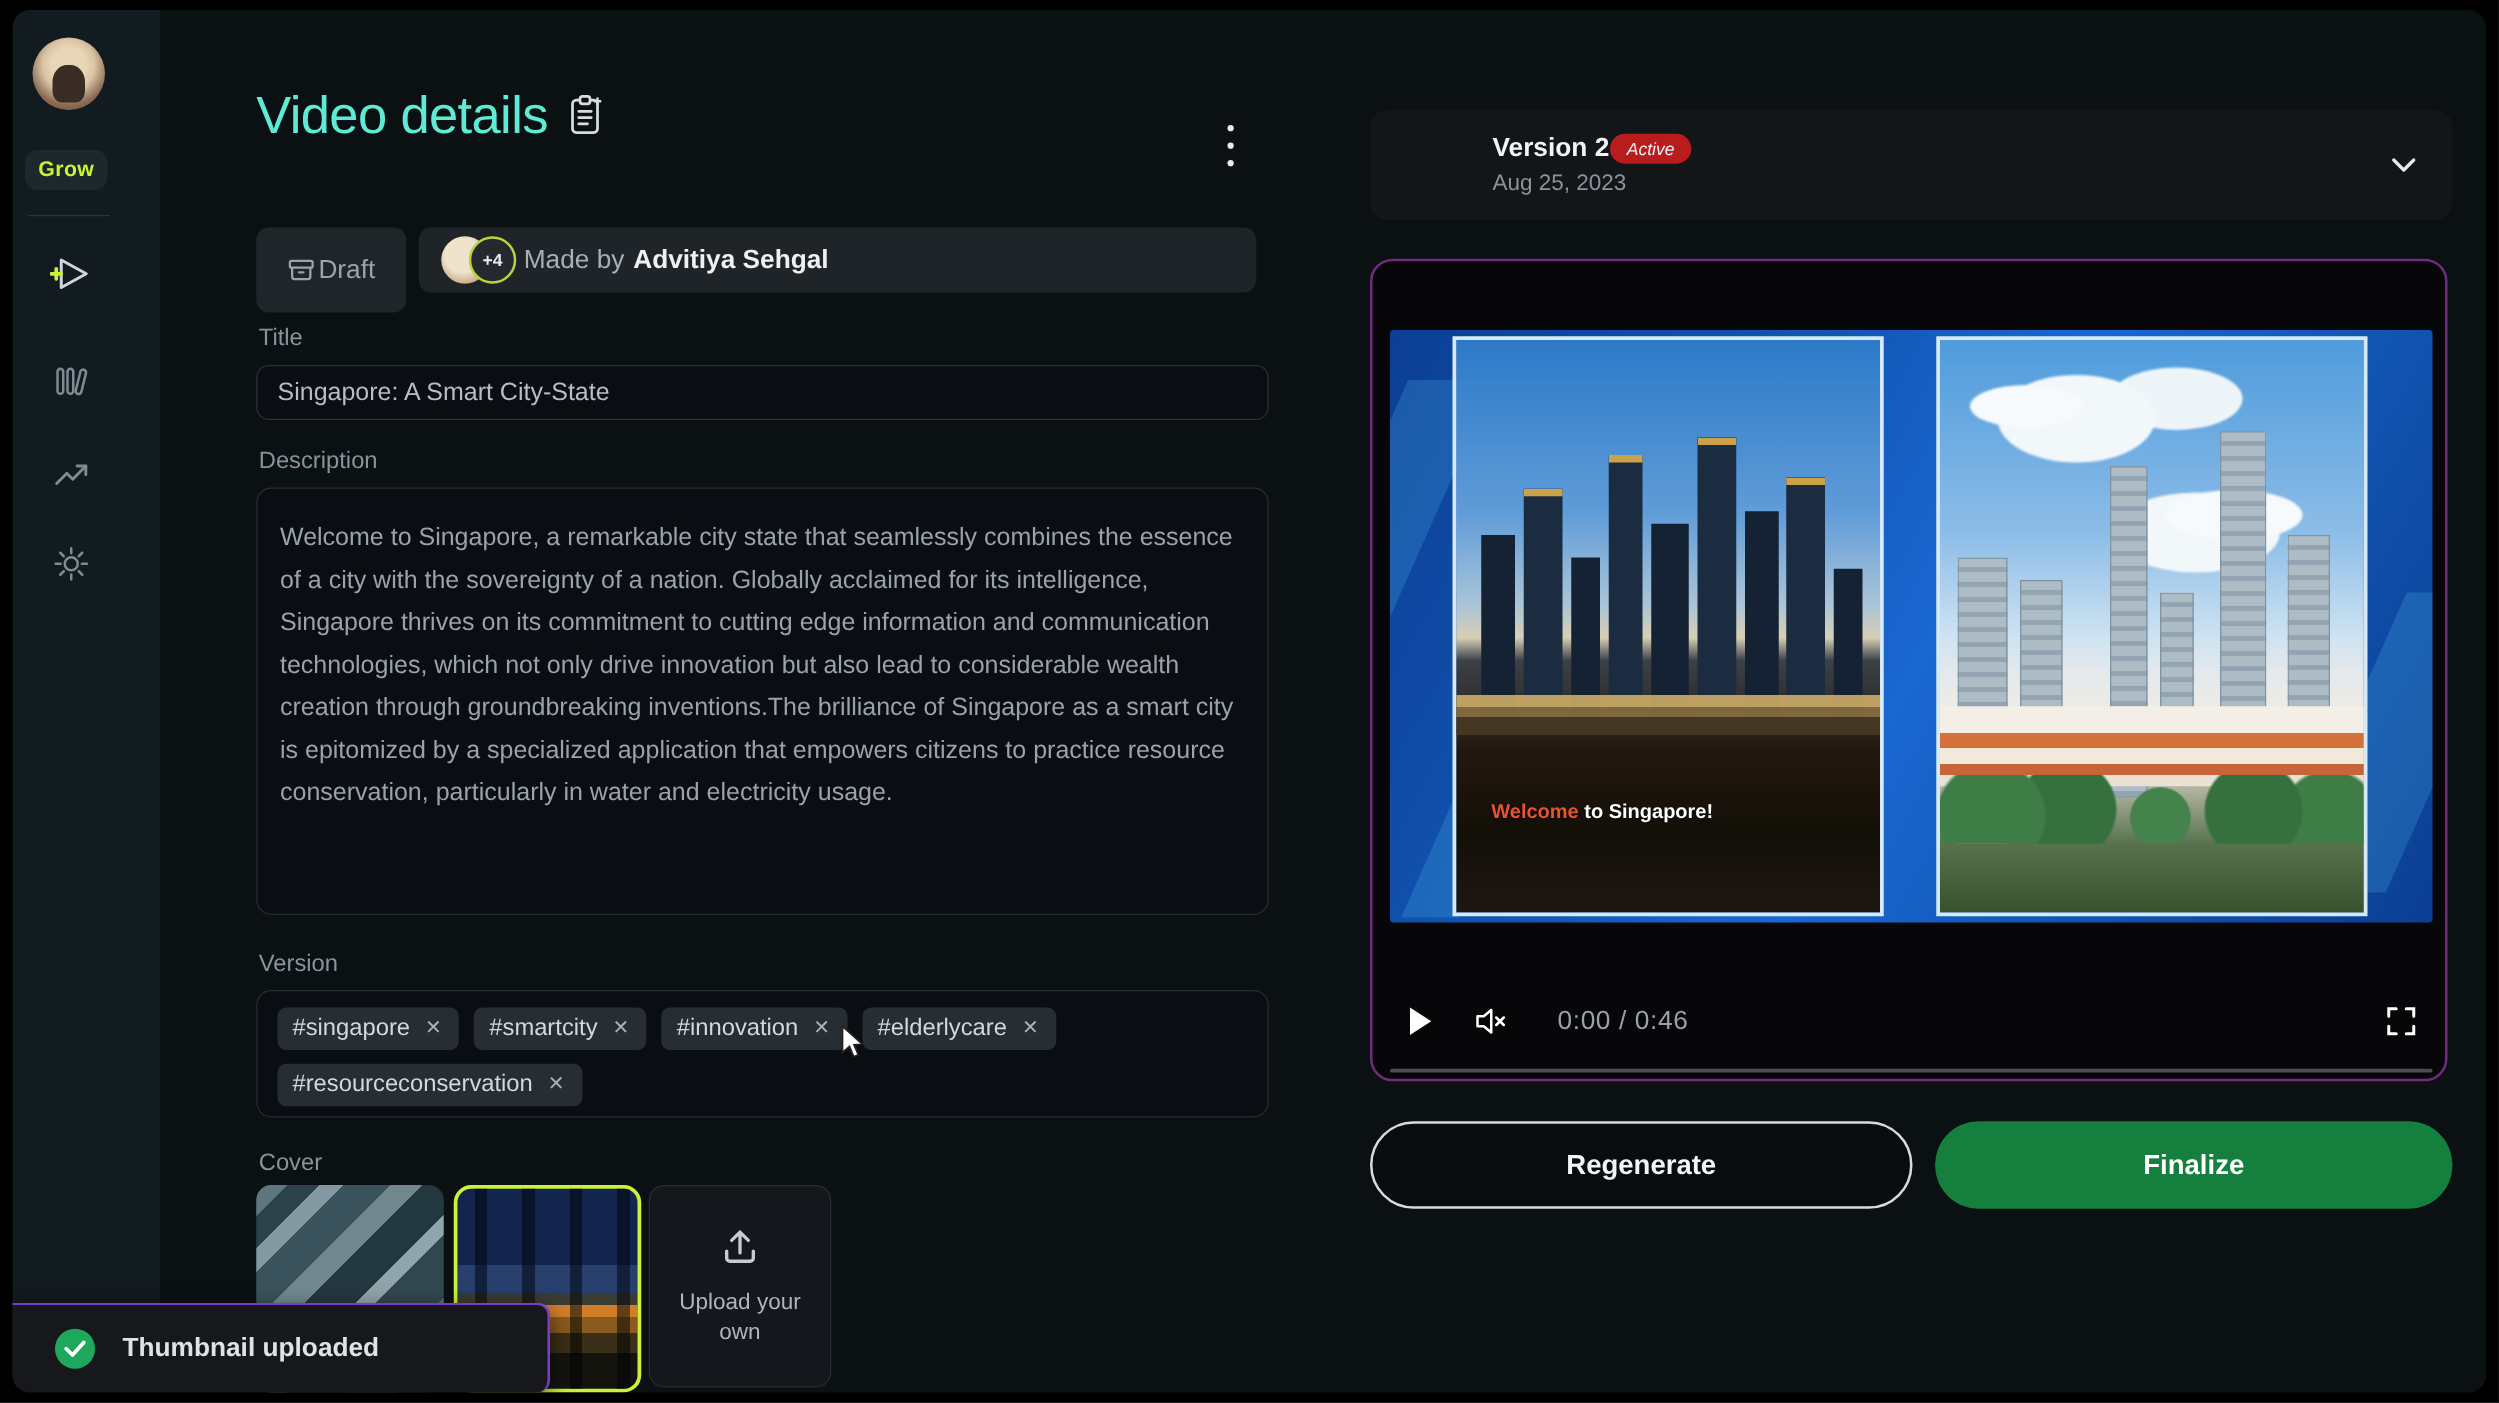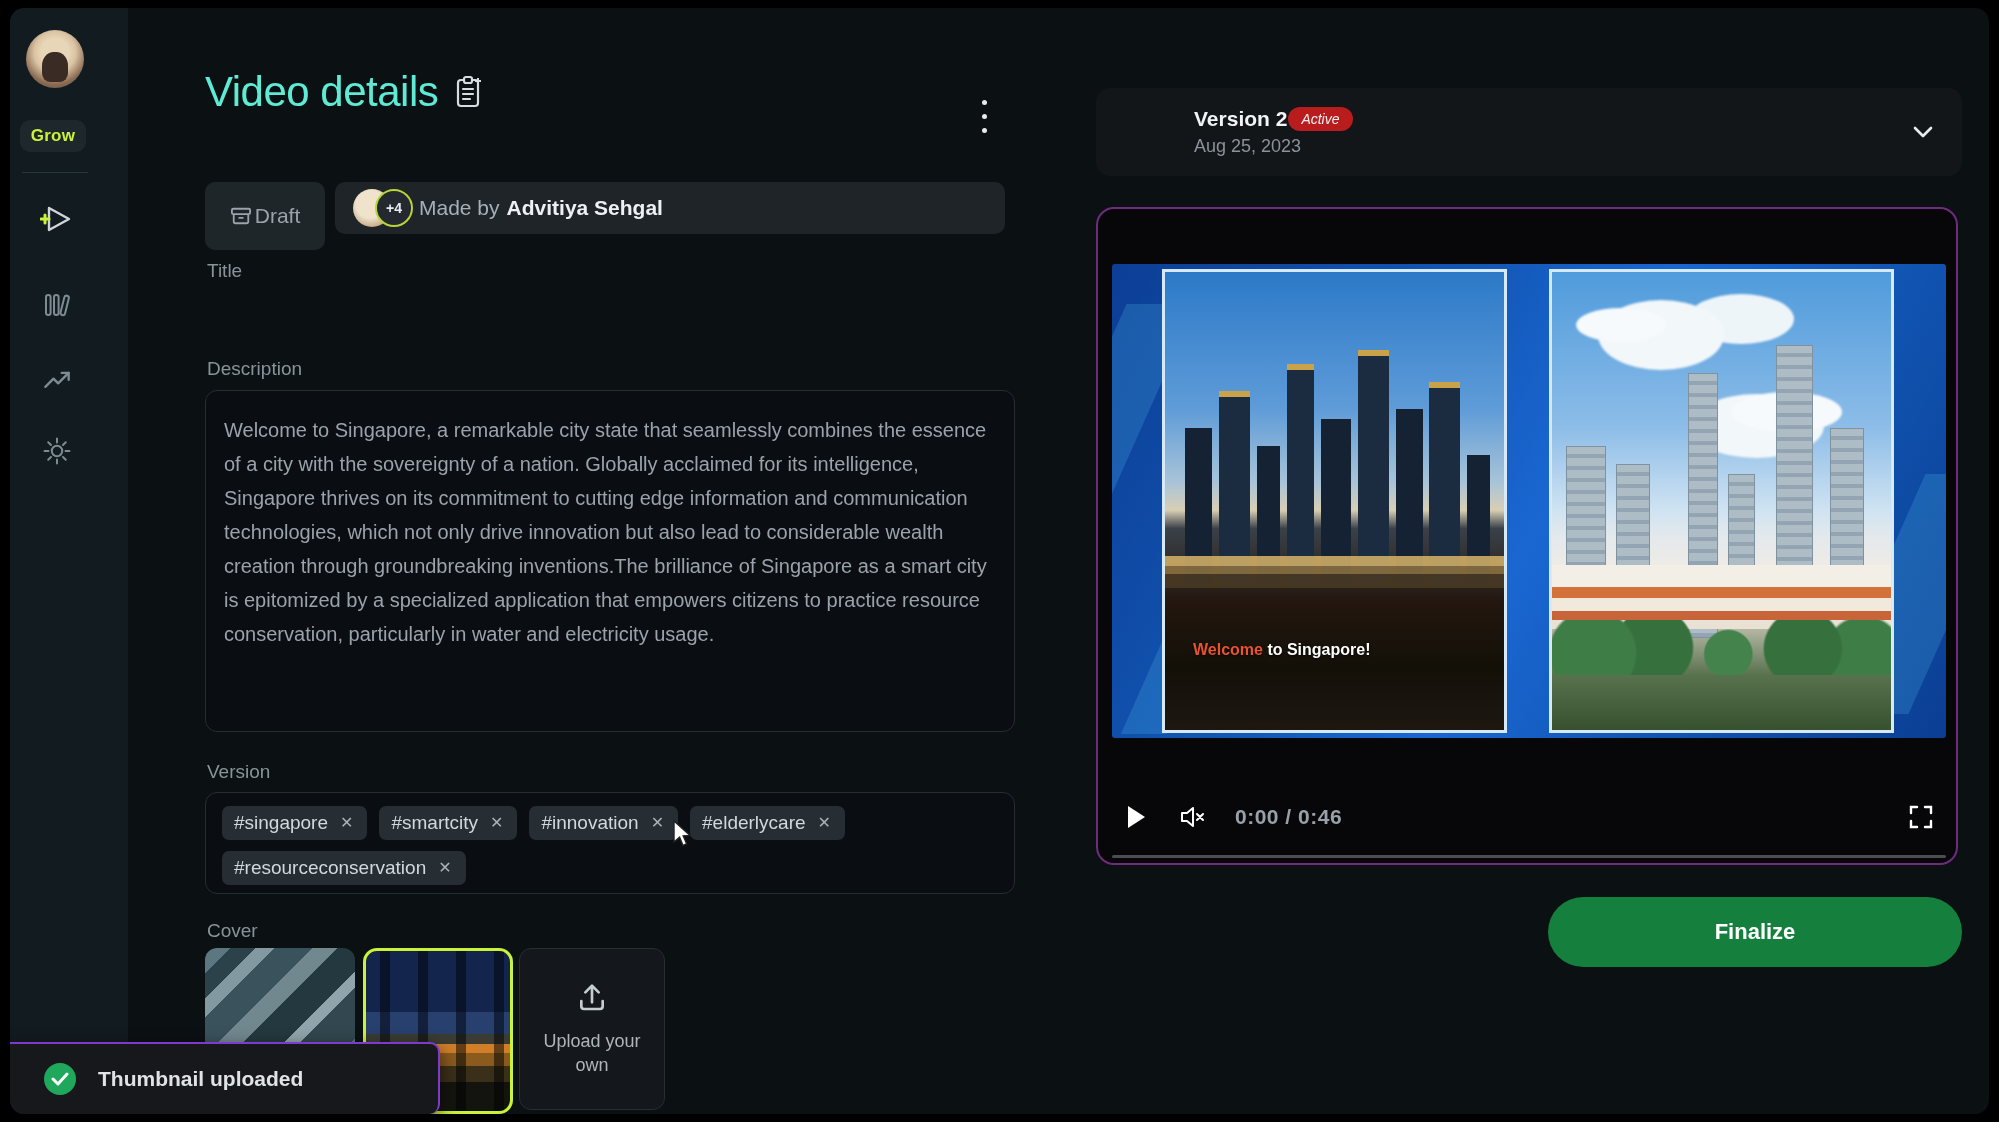--- a/index.html
+++ b/index.html
@@ -88,21 +88,21 @@
   .trees { position:absolute; left:0; right:0; top:76%; height:12%; background:radial-gradient(circle at 12% 60%, #3f7d46 0 14%, transparent 15%),
      radial-gradient(circle at 30% 50%, #35703d 0 16%, transparent 17%),
      radial-gradient(circle at 52% 62%, #44834b 0 13%, transparent 14%),
      radial-gradient(circle at 74% 52%, #35703d 0 15%, transparent 16%),
      radial-gradient(circle at 92% 64%, #3f7d46 0 12%, transparent 13%); }
 
   .controls { position:absolute; left:14px; top:588px; width:834px; height:40px; display:flex; align-items:center; }
   .play-btn, .mute-btn, .fs-btn { background:none; border:none; cursor:pointer; display:flex; align-items:center; justify-content:center; }
   .play-btn { margin-left:14px; }
   .mute-btn { margin-left:34px; }
-  .time-display { margin-left:29px; color:#98a1a9; font-size:21px; letter-spacing:.5px;font-weight:bold; }
+  .time-display { margin-left:40px; color:#98a1a9; font-size:21px; letter-spacing:.5px; }
   .fs-btn { margin-left:auto; margin-right:12px; }
   .progress-line { position:absolute; left:14px; top:646px; width:834px; height:3px; background:#4a4e54; border-radius:2px; }
 
   .action-btn { position:absolute; top:889px; height:70px; border-radius:36px; font-size:22px; font-weight:bold; font-family:inherit; cursor:pointer; }
   .regen-btn { left:1086px; width:434px; background:rgba(0,0,0,.25); border:2px solid #d8dbde; color:#f2f4f6; }
   .final-btn { left:1538px; width:414px; background:#15803d; border:none; color:#fff; }
 
   .cursor-overlay { position:absolute; left:660px; top:812px; pointer-events:none; z-index:50; }
 </style>
 </head>
@@ -172,20 +172,21 @@
       <span class="stack">
         <span class="a1"></span>
         <span class="a2">+4</span>
       </span>
       <span>Made by</span>
       <span class="madeby-name">Advitiya Sehgal</span>
     </div>
   </div>
 
   <label class="field-label" style="top:252px">Title</label>
+  <input class="text-input" style="top: 284px;" type="text" value="Singapore: A Smart City-State">
 
   <label class="field-label" style="top:350px">Description</label>
   <textarea class="desc-box" spellcheck="false" style="">Welcome to Singapore, a remarkable city state that seamlessly combines the essence of a city with the sovereignty of a nation. Globally acclaimed for its intelligence, Singapore thrives on its commitment to cutting edge information and communication technologies, which not only drive innovation but also lead to considerable wealth creation through groundbreaking inventions.The brilliance of Singapore as a smart city is epitomized by a specialized application that empowers citizens to practice resource conservation, particularly in water and electricity usage.</textarea>
 
   <label class="field-label" style="top:753px">Version</label>
   <div class="hash-box">
       <span class="chip">
         <span>#singapore</span>
         <button class="chip-x">✕</button>
       </span>
@@ -294,18 +295,19 @@
       <span class="time-display">0:00 / 0:46</span>
       <button class="fs-btn" aria-label="Fullscreen">
         <svg width="26" height="26" viewBox="0 0 26 26">
           <path d="M3 9 V3 h6 M17 3 h6 v6 M23 17 v6 h-6 M9 23 H3 v-6" fill="none" stroke="#fff" stroke-width="2.4" stroke-linecap="round"></path>
         </svg>
       </button>
     </div>
     <div class="progress-line"></div>
   </div>
 
+  <button class="action-btn regen-btn">Regenerate</button>
   <button class="action-btn final-btn">Finalize</button>
 
   <svg class="cursor-overlay" width="26" height="30" viewBox="0 0 26 30">
     <path d="M4 1 L4 22 L9.6 17.2 L13 25.4 L16.6 23.8 L13.2 15.8 L20 15.4 Z" fill="#fff" stroke="#222" stroke-width="1.4"></path>
   </svg>
 </div>
 
 </body></html>

